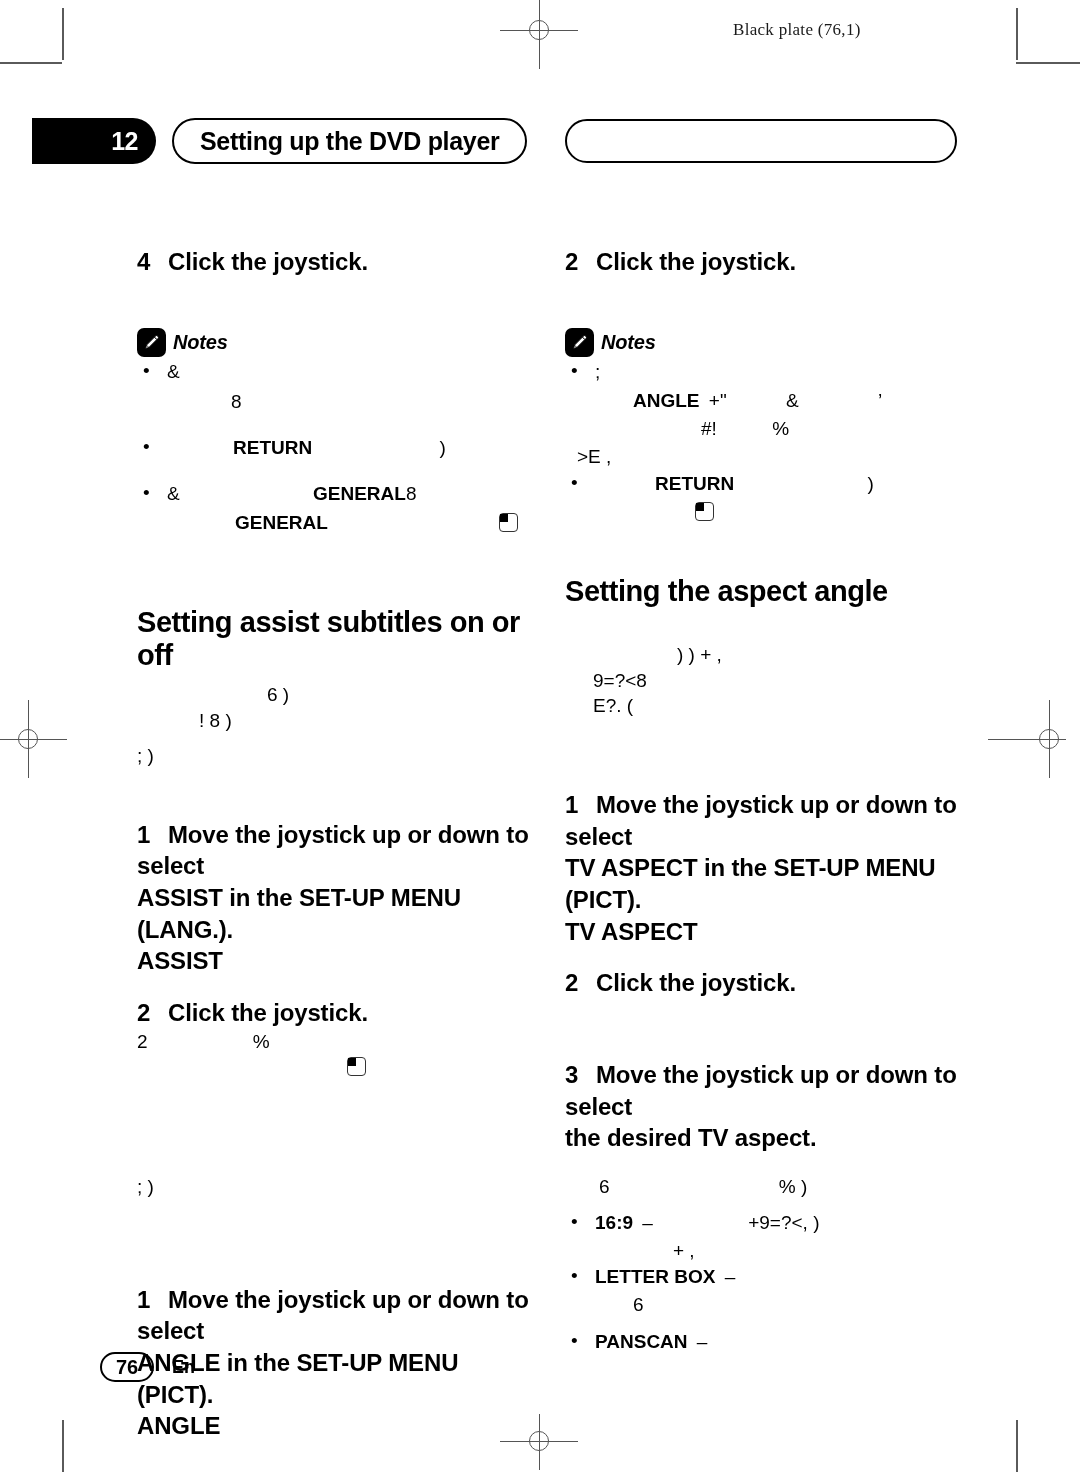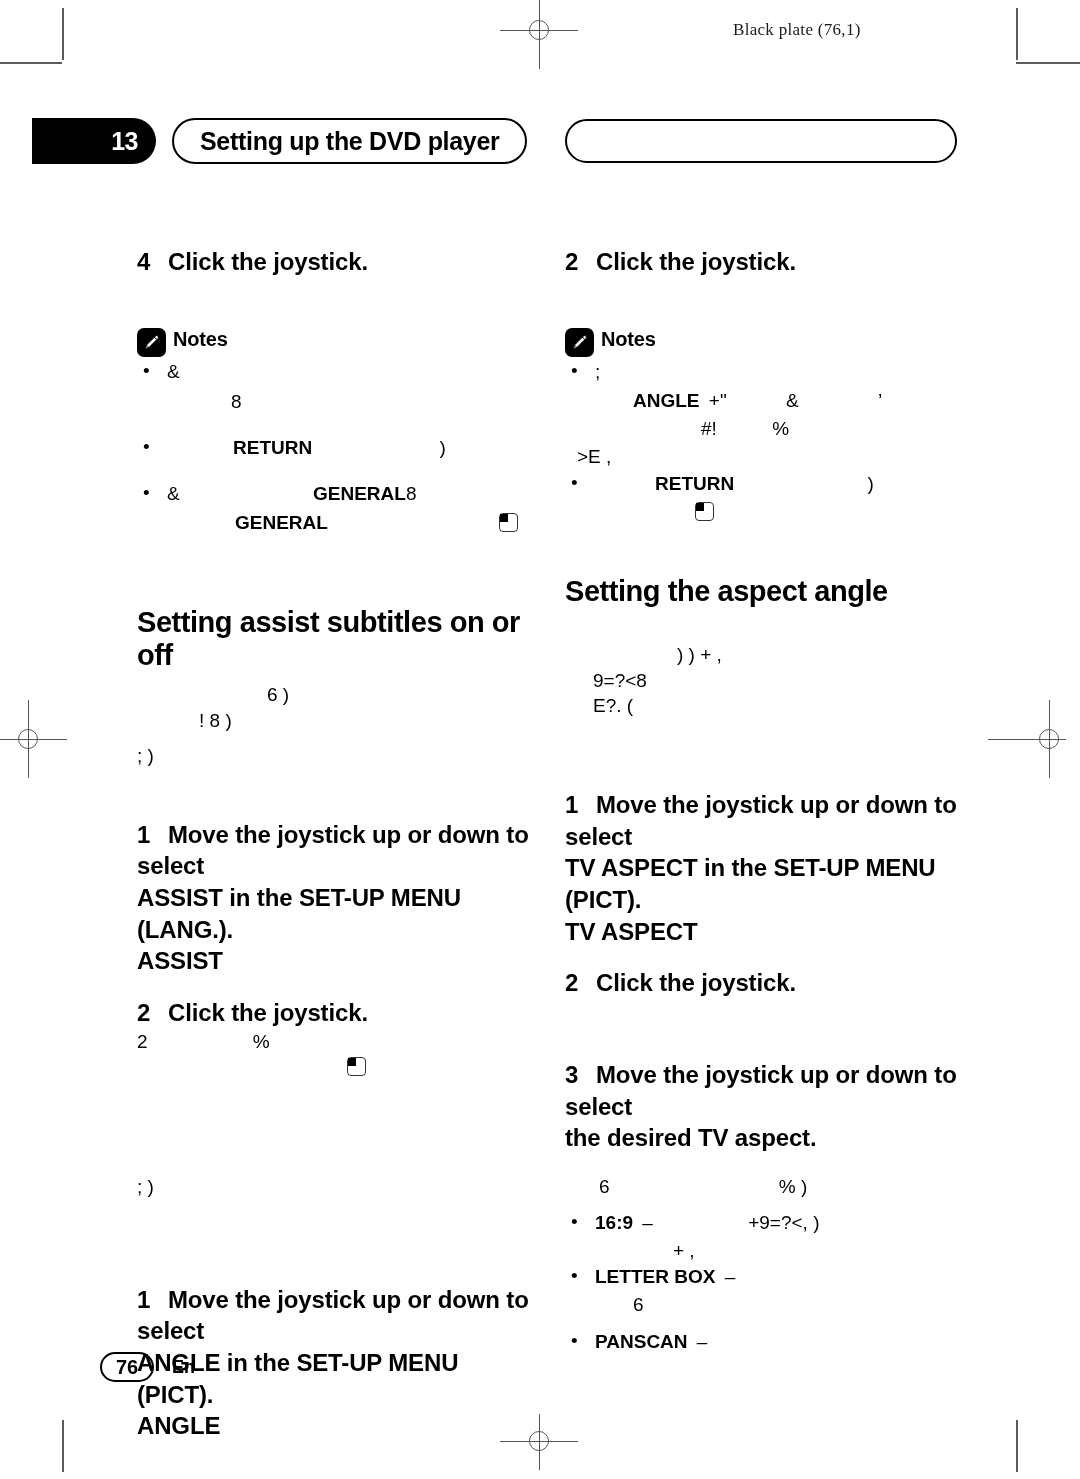--- a/index.html
+++ b/index.html
@@ -49,21 +49,21 @@
   
   .col{position:absolute;top:246px;width:400px;}
   .col-left{left:137px;}
   .col-right{left:565px;}
 
   .step{font-size:24px;font-weight:bold;line-height:1.32;letter-spacing:-.15px;}
   .step .num{display:inline-block;min-width:31px;}
   .plain{font-size:19px;font-weight:normal;line-height:1.35;}
   .h2{font-size:29px;font-weight:bold;line-height:1.14;letter-spacing:-.45px;}
 
-  .noteshead{display:flex;align-items:flex-start;gap:7px;margin:0 0 2px 0;}
+  .noteshead{display:flex;align-items:center;gap:7px;margin:0 0 2px 0;font-style:italic;}
   .pencilbox{
     width:29px;height:29px;background:#000;border-radius:7px;
     display:flex;align-items:center;justify-content:center;flex:0 0 auto;
   }
   .noteslabel{font-size:20px;font-weight:bold;letter-spacing:-.2px;}
 
   ul.notes{list-style:none;margin:0;padding:0;}
   ul.notes > li{position:relative;padding-left:30px;font-size:19px;line-height:1.38;}
   ul.notes > li::before{
     content:"\2022";position:absolute;left:6px;top:-1px;font-size:19px;
@@ -123,21 +123,21 @@
       <div class="hb"></div>
       <div class="ring"></div>
   </div>
 
   <div class="mark edgebar" style="left:62px;top:1420px;width:1.6px;height:52px;"></div>
   <div class="mark edgebar" style="left:1016px;top:1420px;width:1.6px;height:52px;"></div>
 
   <div class="blackplate">Black plate (76,1)</div>
 
   <div class="chapline">
-    <div class="chapbadge">13</div>
+    <div class="chapbadge">12</div>
     <div class="chaptitle">Setting up the DVD player</div>
     <div class="chapblank"></div>
   </div>
 
   <div class="col col-left">
 
     <div class="step">
       <span class="num">4</span><span>Click the joystick.</span>
     </div>
 

